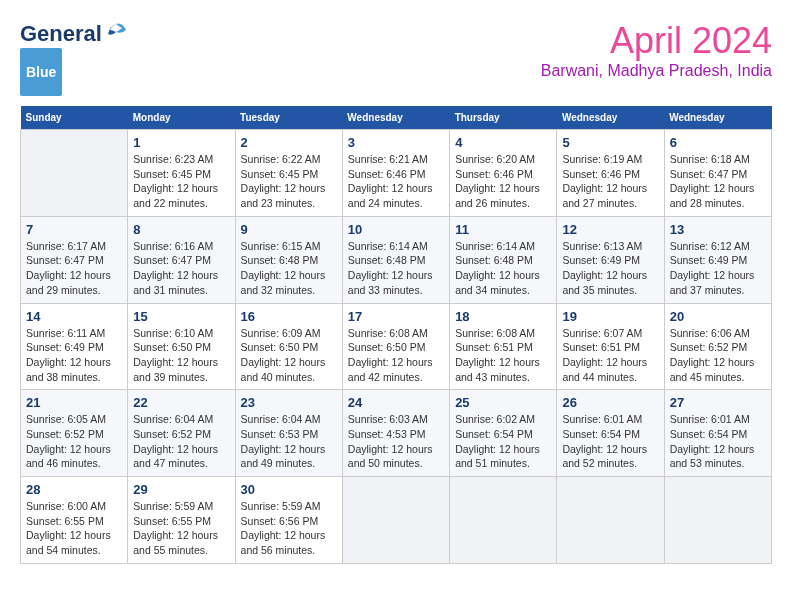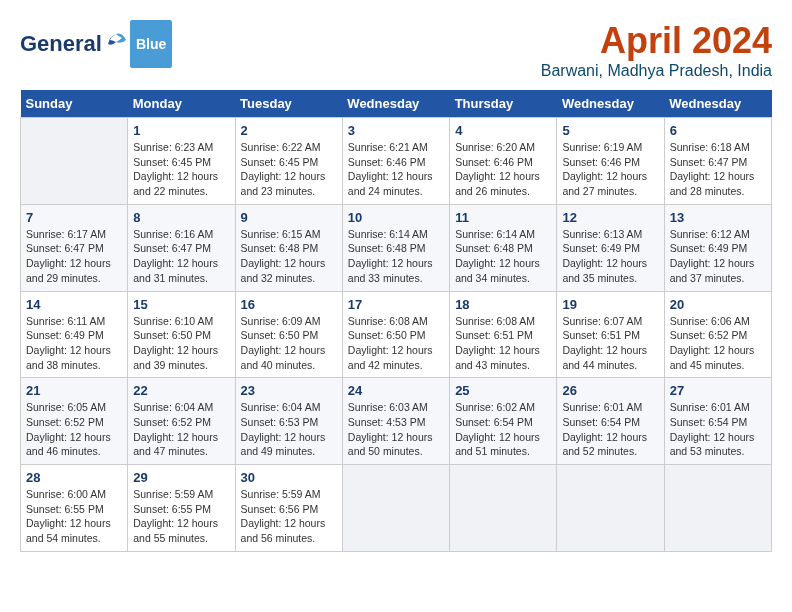--- a/index.html
+++ b/index.html
@@ -11,55 +11,55 @@
       padding: 20px;
     }
     .header {
       display: flex;
       justify-content: space-between;
       align-items: flex-start;
       margin-bottom: 10px;
     }
     .logo {
       display: flex;
-      flex-direction: row;
-      align-items: center;
+      flex-direction: column;
+      align-items: flex-start;
     }
     .logo-blue {
       background: #4a9cd6;
       color: #fff;
       font-size: 14px;
       font-weight: bold;
       padding: 16px 6px;
       border-radius: 2px;
     }
     .title-block {
       text-align: right;
     }
     .title-block h1 {
       font-size: 36px;
-      font-weight: bold;
-      color: #c2410c;
+      font-weight: normal;
+      color: #ec4899;
     }
     .title-block h2 {
       font-size: 16px;
-      color: #0c4a6e;
+      color: #a21caf;
       font-weight: normal;
     }
     table {
       width: 100%;
       border-collapse: collapse;
       font-size: 11px;
     }
     thead tr th {
       background: #2255a4;
       color: #fff;
       padding: 6px 5px;
       text-align: left;
-      font-size: 13px;
+      font-size: 10px;
       font-weight: bold;
     }
     tbody tr td {
       border: 1px solid #ccc;
       vertical-align: top;
       padding: 5px;
       width: calc(100% / 7);
     }
     tbody tr td .day-num {
       font-weight: bold;

